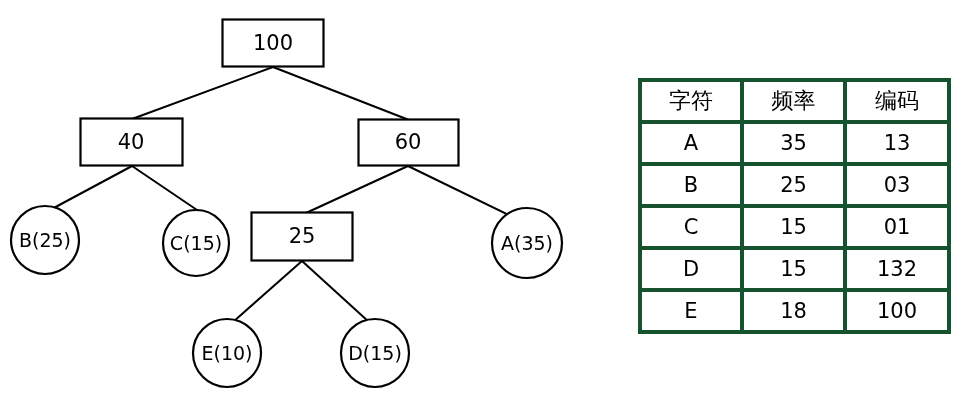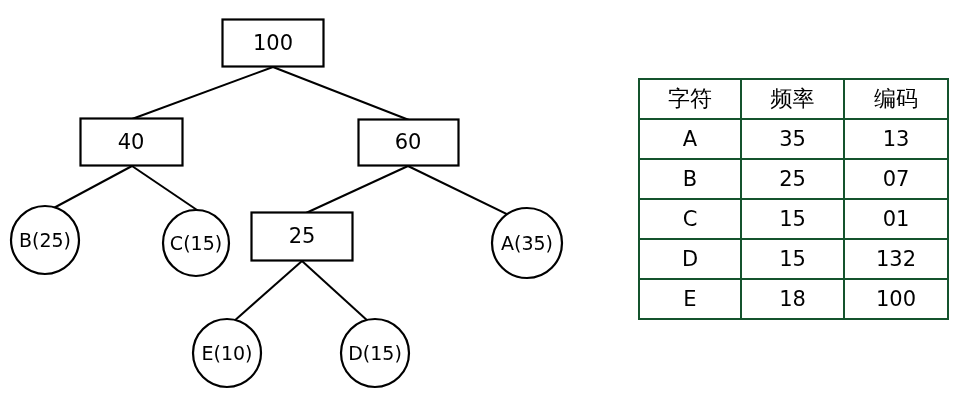--- a/index.html
+++ b/index.html
@@ -63,21 +63,21 @@
   #code-table {
     position: absolute;
     left: 638px;
     top: 78px;
     width: 309px;
     border-collapse: collapse;
     table-layout: fixed;
     background: #ffffff;
   }
   #code-table td {
-    border: 2px solid #14532d;
+    border: 4px solid #14532d;
     height: 38px;
     text-align: center;
     vertical-align: middle;
     font-family: "DejaVu Sans", "Liberation Sans", sans-serif;
     font-size: 21px;
     color: #000000;
     padding: 0;
   }
   #code-table col.c-char { width: 102px; }
   #code-table col.c-freq { width: 103px; }
@@ -162,21 +162,21 @@
     </thead>
     <tbody>
       <tr>
         <td>A</td>
         <td>35</td>
         <td>13</td>
       </tr>
       <tr>
         <td>B</td>
         <td>25</td>
-        <td>07</td>
+        <td>03</td>
       </tr>
       <tr>
         <td>C</td>
         <td>15</td>
         <td>01</td>
       </tr>
       <tr>
         <td>D</td>
         <td>15</td>
         <td>132</td>

